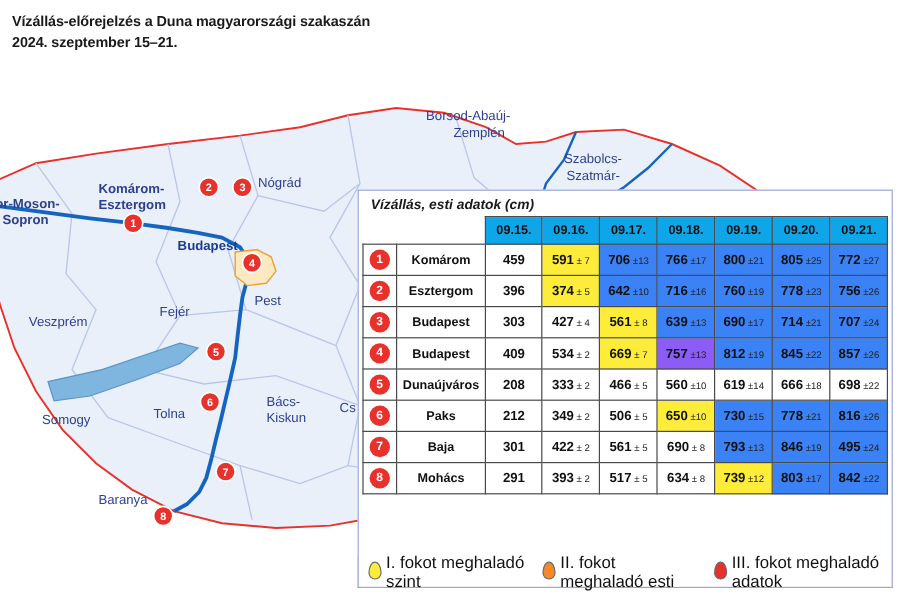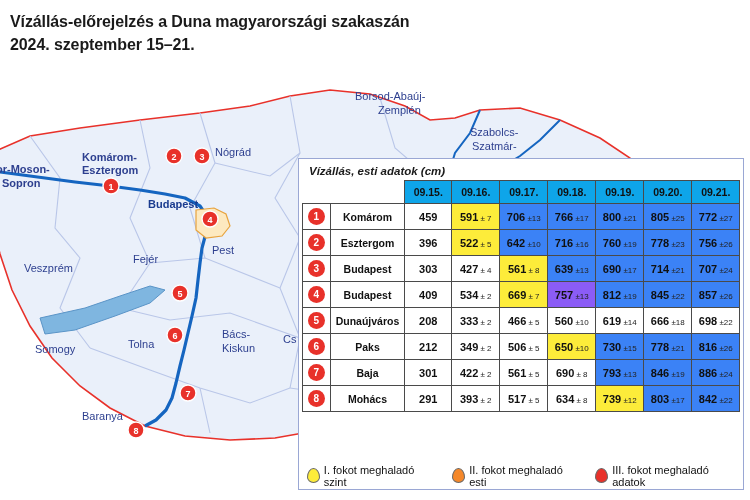--- a/index.html
+++ b/index.html
@@ -20,21 +20,21 @@
     height: 500px;
   }
   
   .title-block {
     position: absolute;
     left: 10px;
     top: 10px;
     width: 560px;
   }
   .title-line {
-    font-size: 16px;
+    font-size: 12px;
     font-weight: bold;
     color: #1a1a1a;
     line-height: 1.45;
     letter-spacing: -0.1px;
   }
   
   .map {
     position: absolute;
     left: 0;
     top: 58px;
@@ -170,21 +170,21 @@
     background: #fff;
     display: flex;
     align-items: center;
     padding-left: 8px;
     gap: 14px;
   }
   .legend-item {
     display: flex;
     align-items: center;
     gap: 4px;
-    font-size: 11px;
+    font-size: 14px;
     color: #111;
   }
   .legend-drop {
     width: 11px;
     height: 13px;
     border-radius: 50% 50% 50% 50% / 62% 62% 38% 38%;
     position: relative;
     border: 1px solid #6a6a6a;
   }
   .legend-drop.d1 { background: #fdec3a; }
@@ -316,21 +316,21 @@
             <td class="lvl3"><span class="val">706</span><span class="err"> ±13</span></td>
             <td class="lvl3"><span class="val">766</span><span class="err"> ±17</span></td>
             <td class="lvl3"><span class="val">800</span><span class="err"> ±21</span></td>
             <td class="lvl3"><span class="val">805</span><span class="err"> ±25</span></td>
             <td class="lvl3"><span class="val">772</span><span class="err"> ±27</span></td>
           </tr>
           <tr>
             <td class="num-cell"><span class="badge">2</span></td>
             <td class="station">Esztergom</td>
             <td class="lvl0"><span class="val">396</span></td>
-            <td class="lvl1"><span class="val">522</span><span class="err"> ± 5</span></td>
+            <td class="lvl1"><span class="val">374</span><span class="err"> ± 5</span></td>
             <td class="lvl3"><span class="val">642</span><span class="err"> ±10</span></td>
             <td class="lvl3"><span class="val">716</span><span class="err"> ±16</span></td>
             <td class="lvl3"><span class="val">760</span><span class="err"> ±19</span></td>
             <td class="lvl3"><span class="val">778</span><span class="err"> ±23</span></td>
             <td class="lvl3"><span class="val">756</span><span class="err"> ±26</span></td>
           </tr>
           <tr>
             <td class="num-cell"><span class="badge">3</span></td>
             <td class="station">Budapest</td>
             <td class="lvl0"><span class="val">303</span></td>
@@ -376,21 +376,21 @@
           </tr>
           <tr>
             <td class="num-cell"><span class="badge">7</span></td>
             <td class="station">Baja</td>
             <td class="lvl0"><span class="val">301</span></td>
             <td class="lvl0"><span class="val">422</span><span class="err"> ± 2</span></td>
             <td class="lvl0"><span class="val">561</span><span class="err"> ± 5</span></td>
             <td class="lvl0"><span class="val">690</span><span class="err"> ± 8</span></td>
             <td class="lvl3"><span class="val">793</span><span class="err"> ±13</span></td>
             <td class="lvl3"><span class="val">846</span><span class="err"> ±19</span></td>
-            <td class="lvl3"><span class="val">886</span><span class="err"> ±24</span></td>
+            <td class="lvl3"><span class="val">495</span><span class="err"> ±24</span></td>
           </tr>
           <tr>
             <td class="num-cell"><span class="badge">8</span></td>
             <td class="station">Mohács</td>
             <td class="lvl0"><span class="val">291</span></td>
             <td class="lvl0"><span class="val">393</span><span class="err"> ± 2</span></td>
             <td class="lvl0"><span class="val">517</span><span class="err"> ± 5</span></td>
             <td class="lvl0"><span class="val">634</span><span class="err"> ± 8</span></td>
             <td class="lvl1"><span class="val">739</span><span class="err"> ±12</span></td>
             <td class="lvl3"><span class="val">803</span><span class="err"> ±17</span></td>

